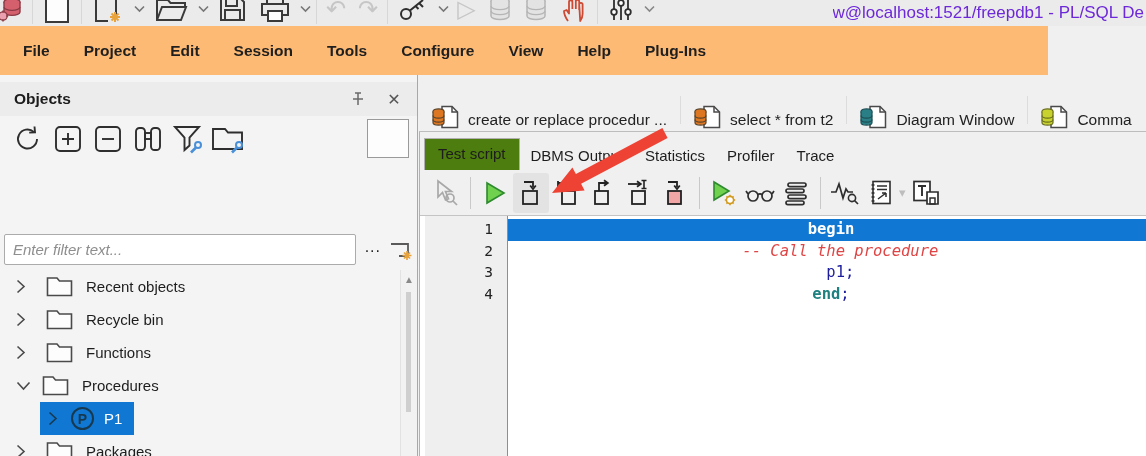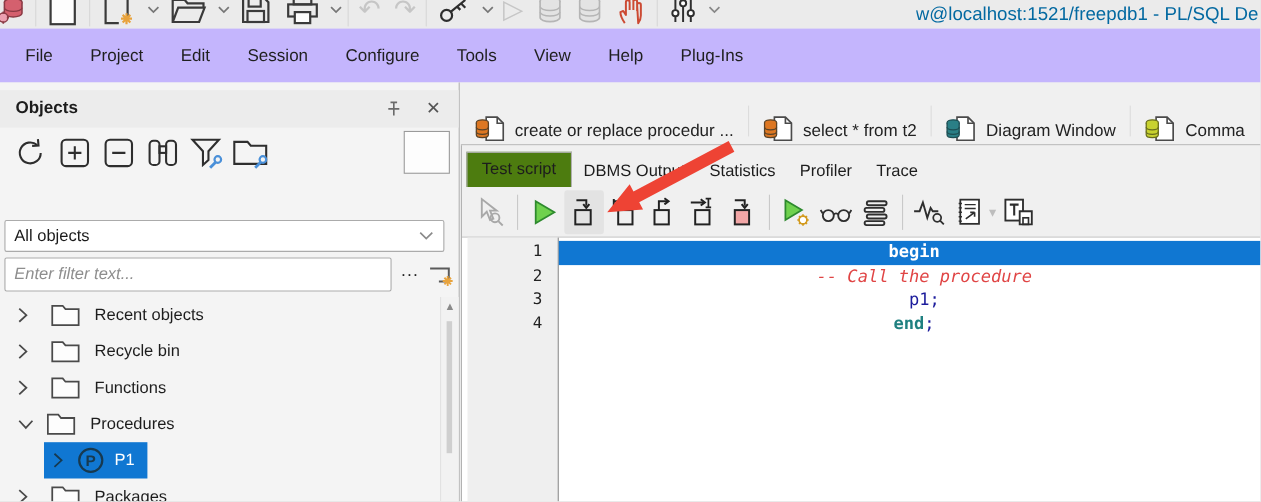--- a/index.html
+++ b/index.html
@@ -9,26 +9,26 @@
   svg{display:block;}
 
   
   .titlebar{position:absolute;left:0;top:0;width:1146px;height:26px;background:#ebebeb;
             display:flex;align-items:flex-start;overflow:hidden;}
   .ticon{flex:0 0 auto;margin-top:-9px;padding:0 6px;height:36px;display:flex;align-items:center;}
   .tsep{flex:0 0 1px;height:30px;background:#d7d7d7;margin:0 3px;margin-top:-6px;}
   .tchev{margin-left:-3px;padding-right:2px;}
   .glyph{font-size:24px;color:#3a3a3a;line-height:1;}
   .glyph.dis{color:#c6c6c6;}
-  .title-text{margin-left:auto;padding-right:2px;color:#0369a1;font-size:17px;line-height:26px;
+  .title-text{margin-left:auto;padding-right:2px;color:#6d28d9;font-size:17px;line-height:26px;
               white-space:nowrap;overflow:hidden;}
 
   
-  .menubar{position:absolute;left:0;top:26px;width:1146px;height:49px;background:#c4b5fd;
-           display:flex;align-items:center;padding-left:6px;box-sizing:border-box;}
+  .menubar{position:absolute;left:0;top:26px;width:1048px;height:49px;background:#fdba74;
+           display:flex;align-items:center;padding-left:6px;box-sizing:border-box;font-weight:bold;}
   .menu-item{padding:6px 17px;font-size:15.5px;color:#1f1f1f;cursor:default;}
 
   
   .left-panel{position:absolute;left:0;top:75px;width:418px;bottom:0;background:#f4f4f4;
               border-right:1px solid #a8a8a8;box-sizing:border-box;}
   .obj-header{position:absolute;left:0;top:7px;width:100%;height:34px;background:#ececec;
               display:flex;align-items:center;}
   .obj-title{font-weight:bold;font-size:15.5px;color:#1c1c1c;padding-left:14px;}
   .hdr-btn{margin-left:auto;width:30px;height:26px;display:flex;align-items:center;justify-content:center;}
   .hdr-btn + .hdr-btn{margin-left:6px;margin-right:8px;}
@@ -216,22 +216,22 @@
         </svg>
     </div>
     <div class="title-text">w@localhost:1521/freepdb1 - PL/SQL De</div>
   </div>
 
   <div class="menubar">
     <span class="menu-item">File</span>
     <span class="menu-item">Project</span>
     <span class="menu-item">Edit</span>
     <span class="menu-item">Session</span>
+    <span class="menu-item">Tools</span>
     <span class="menu-item">Configure</span>
-    <span class="menu-item">Tools</span>
     <span class="menu-item">View</span>
     <span class="menu-item">Help</span>
     <span class="menu-item">Plug-Ins</span>
   </div>
 
   <div class="left-panel">
     <div class="obj-header">
       <span class="obj-title">Objects</span>
       <span class="hdr-btn">
         <svg width="16" height="16" viewBox="0 0 16 16">
@@ -281,28 +281,20 @@
       <span class="obtn">
         <svg width="36" height="32" viewBox="0 0 36 32">
           <path d="M3 26 V6 h12 l3 3.5 h14 V26 z" fill="none" stroke="#2e2e2e" stroke-width="1.9"></path>
           <circle cx="29" cy="22" r="3" fill="none" stroke="#4a90d9" stroke-width="2"></circle>
           <path d="M27 24.5 l-5 5" stroke="#4a90d9" stroke-width="2.6"></path>
         </svg>
       </span>
     </div>
     <div class="obj-whitebox"></div>
 
-    <div class="dropdown dd2">
-      <span class="dd-text">All objects</span>
-      <span class="dd-chev">
-        <svg width="13" height="9" viewBox="0 0 13 9">
-            <polyline points="1,1.5 6.5,7 12,1.5" fill="none" stroke="#8a8a8a" stroke-width="1.5"></polyline>
-          </svg>
-      </span>
-    </div>
 
     <div class="filter-row">
       <input class="filter-input" type="text" placeholder="Enter filter text..." style="">
       <span class="more-dots">...</span>
       <span>
         <svg width="26" height="22" viewBox="0 0 26 22">
           <path d="M3 5 h17 v12 h-9" fill="none" stroke="#5a5a5a" stroke-width="1.8"></path>
           <g stroke="#e8a33d" stroke-width="1.7">
               <path d="M19 12 v9 M14.5 16.5 h9 M16 13.5 l6 6 M22 13.5 l-6 6"></path>
             </g>

